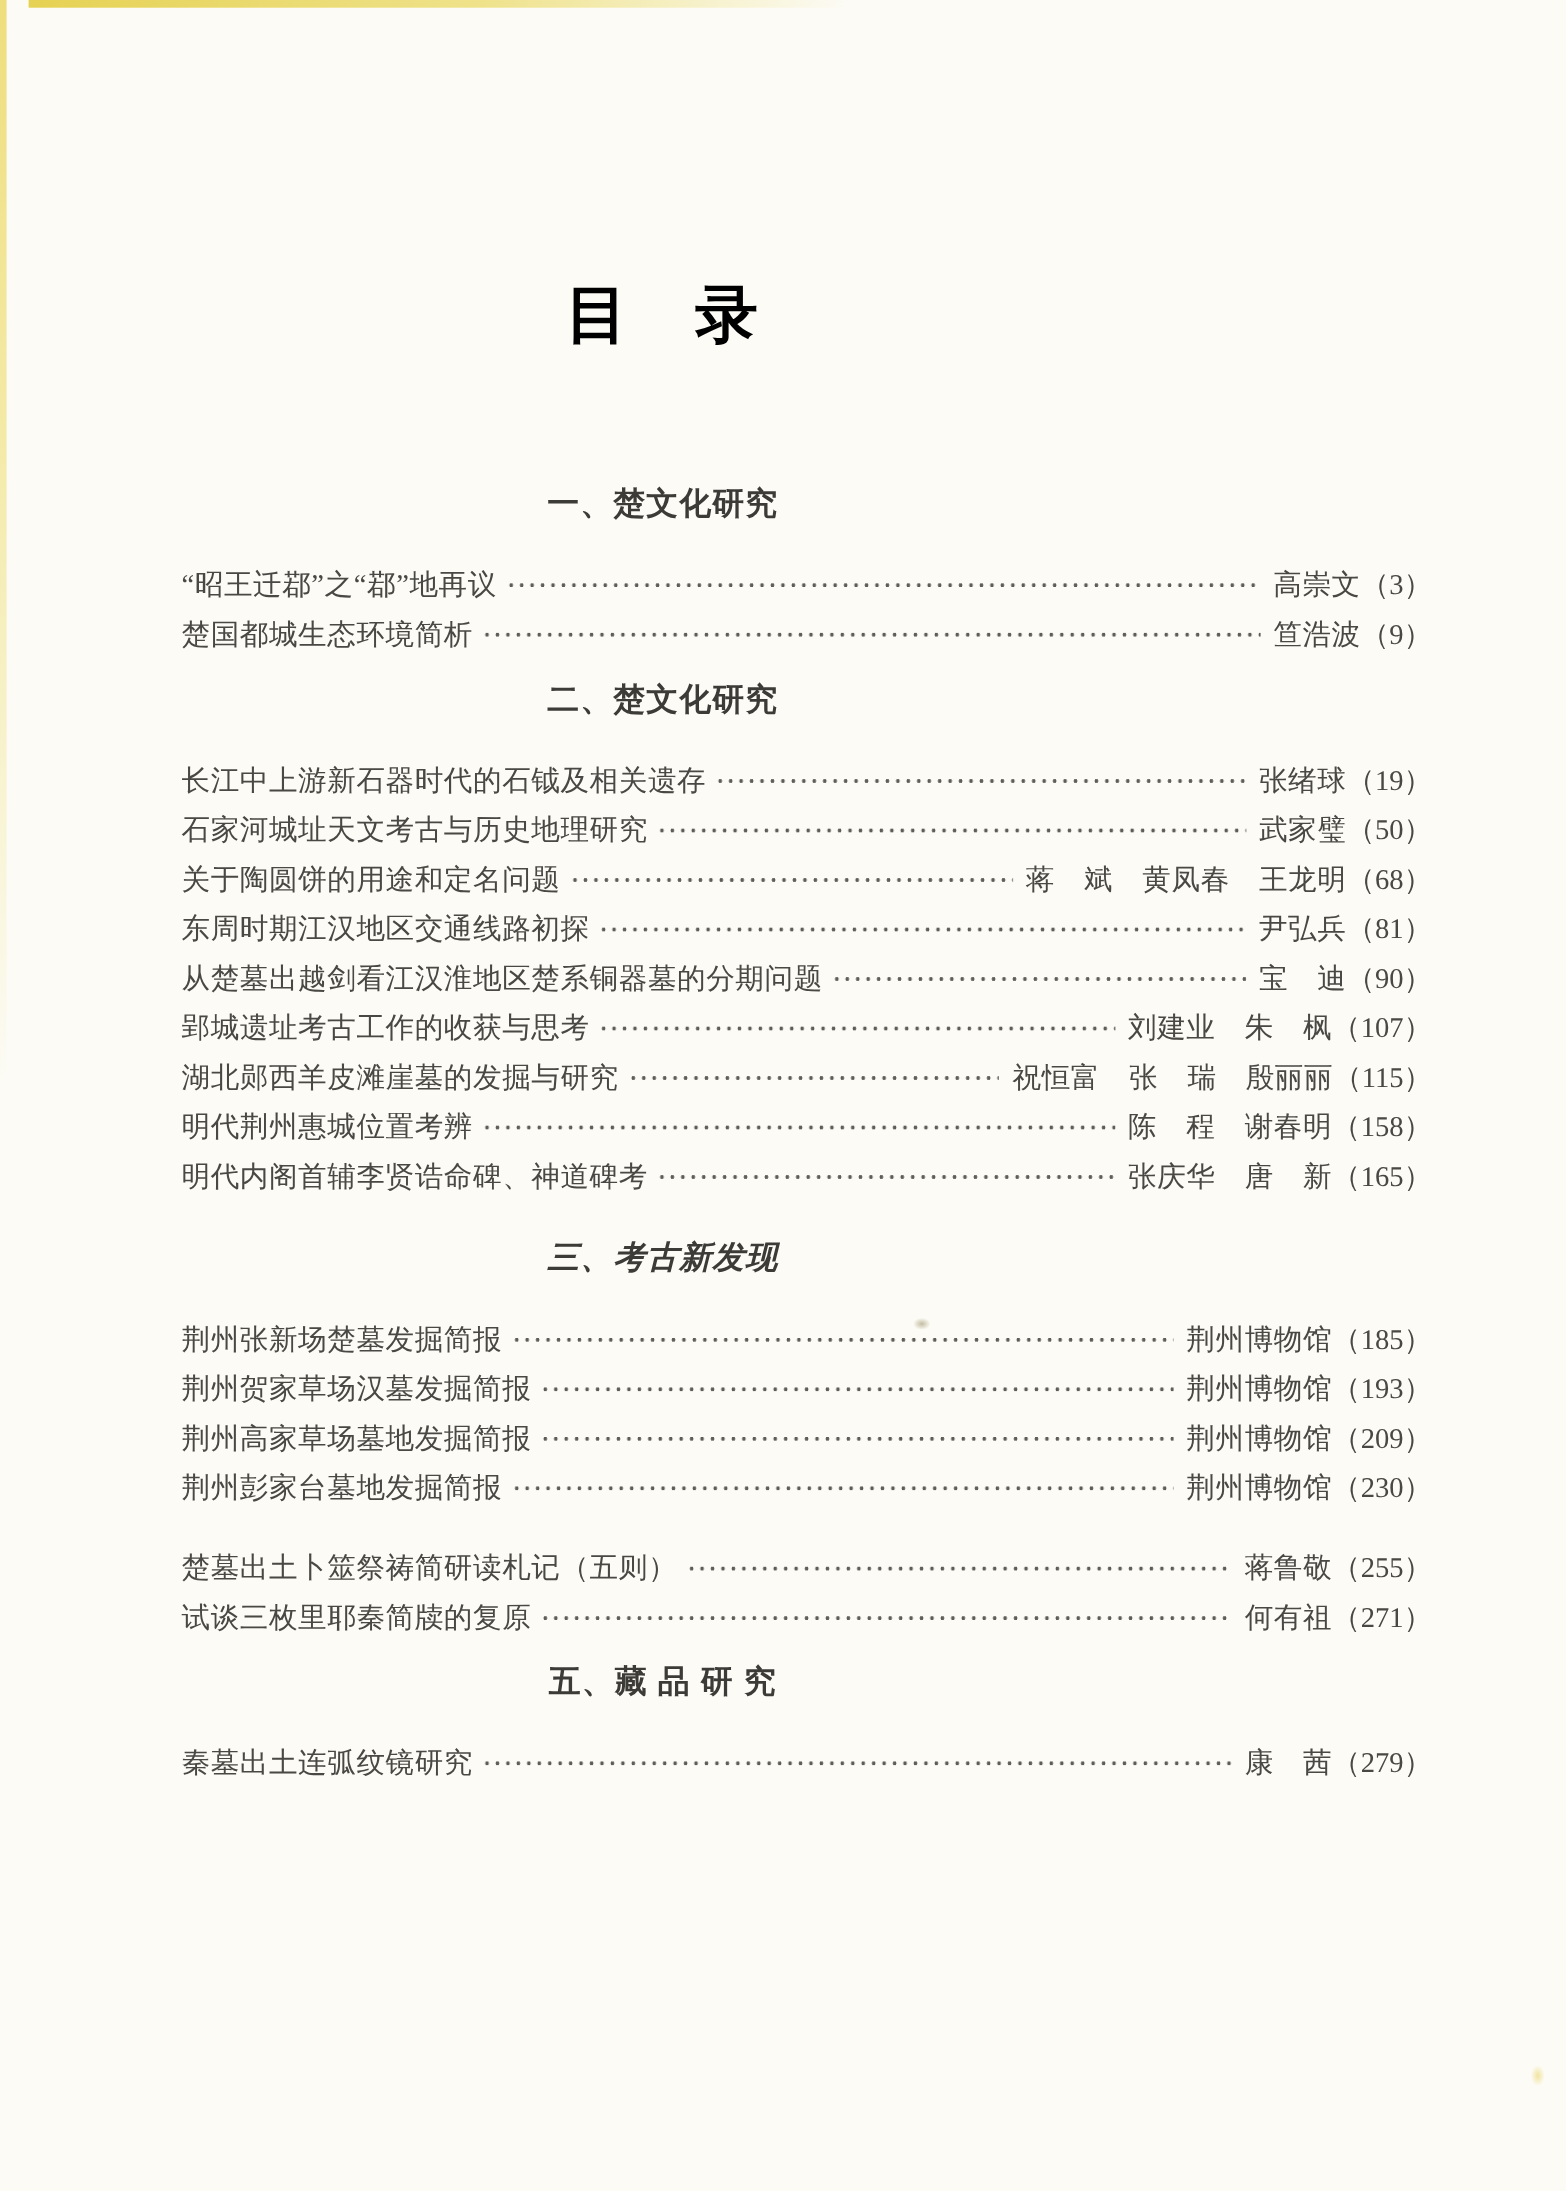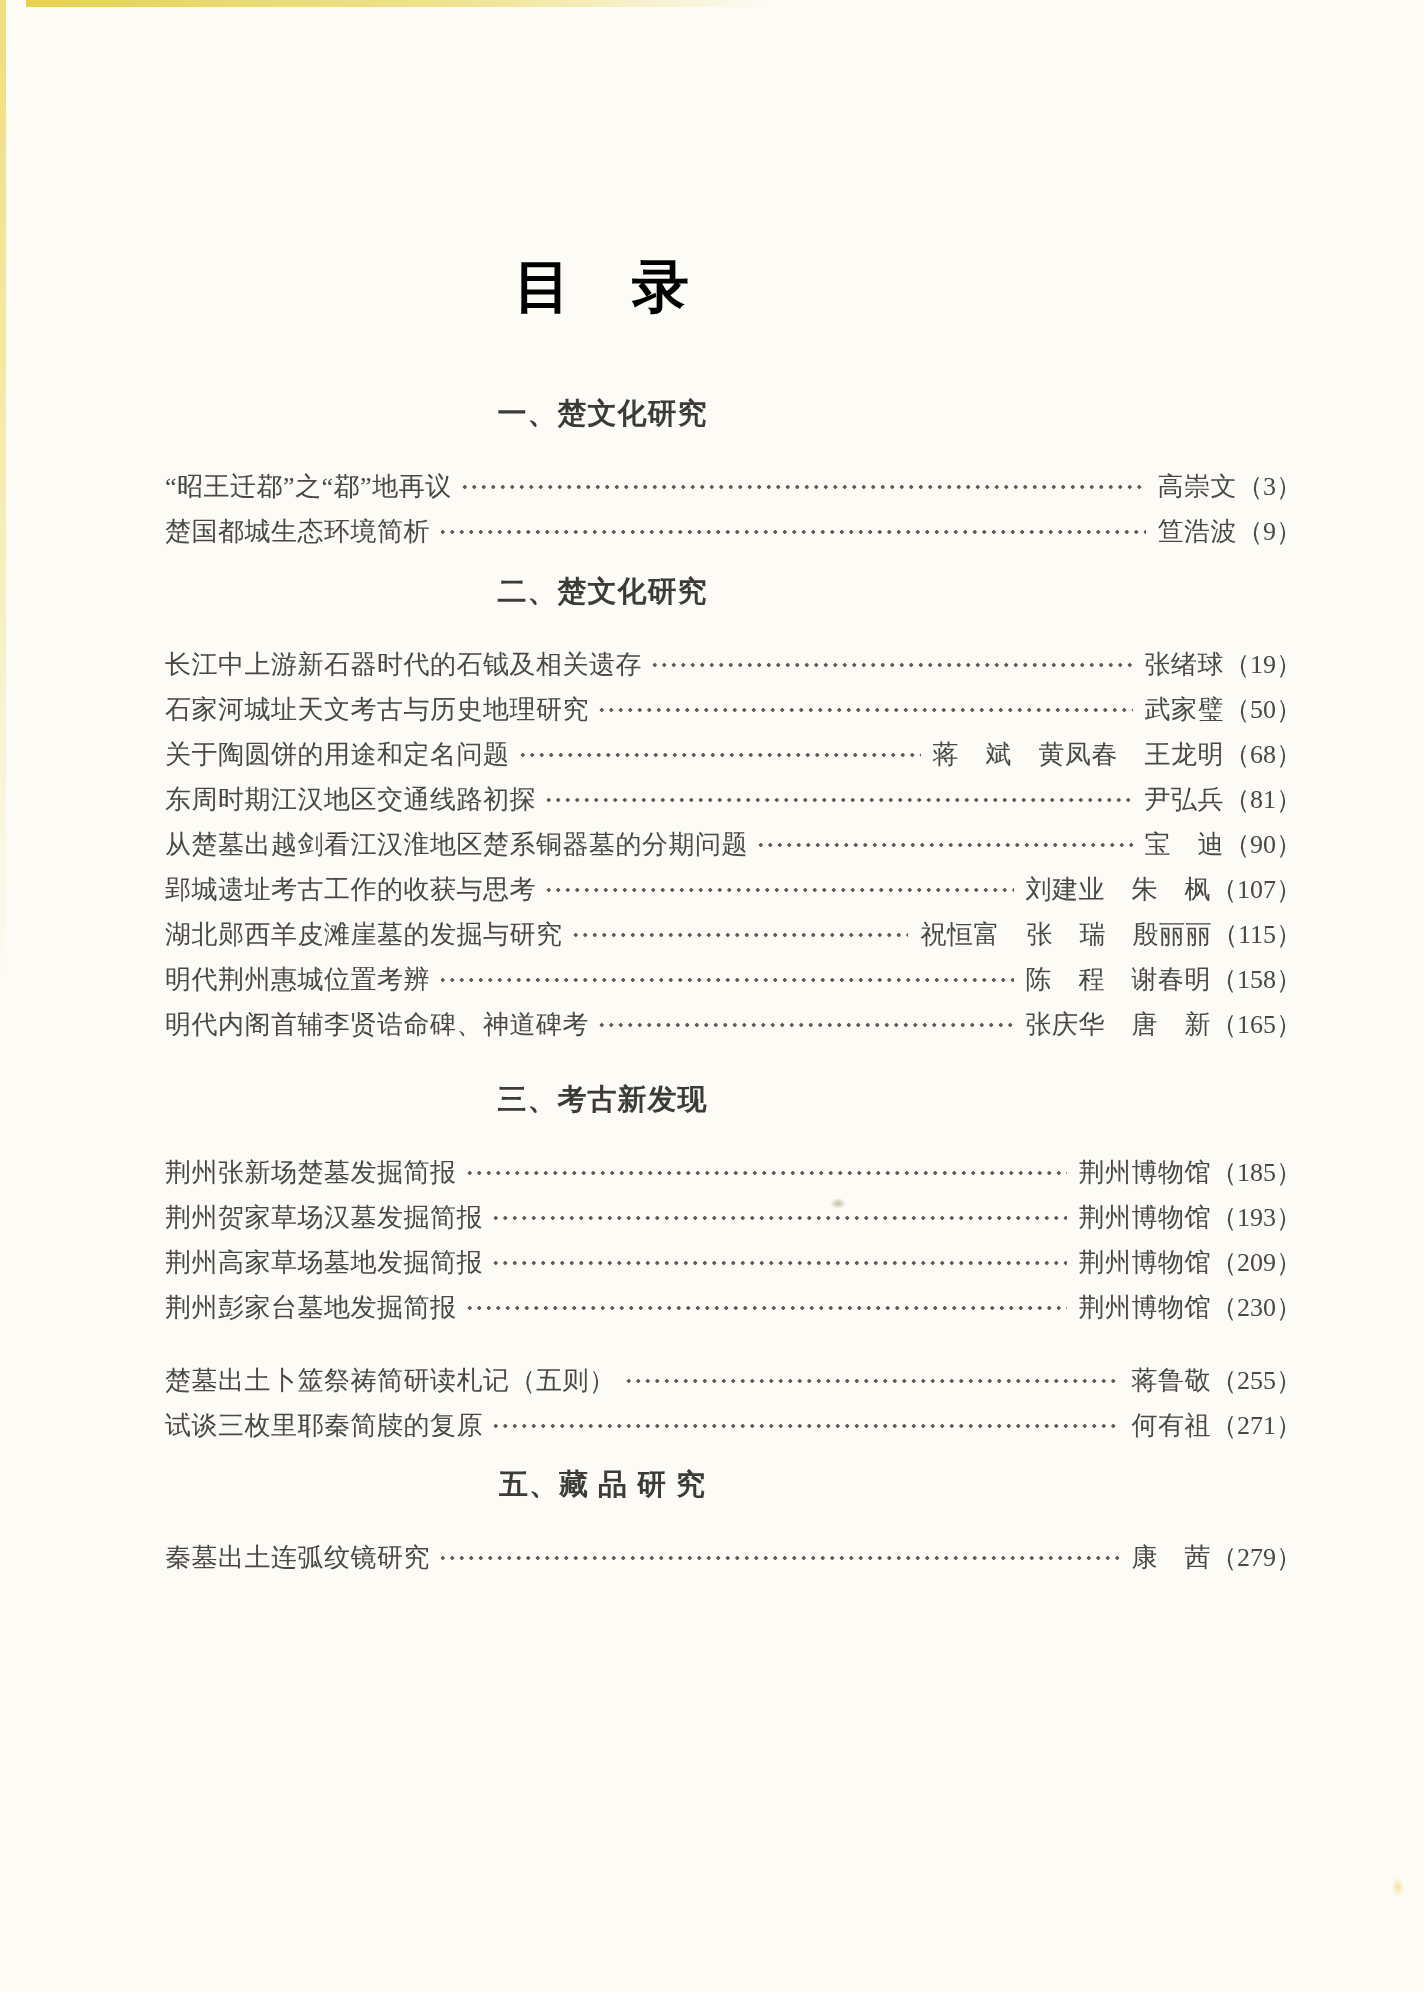--- a/index.html
+++ b/index.html
@@ -34,23 +34,23 @@
     height: 45px;
     line-height: 45px;
     margin: 24px 0 0 0;
     text-align: center;
     font-family: "Liberation Sans", "DejaVu Sans", sans-serif;
     font-weight: 700;
     font-size: 29px;
     letter-spacing: 1px;
     color: #3c3b38;
   }
-  .toc-section:nth-of-type(1) .section-heading { margin-top: 69px; }
+  .toc-section:nth-of-type(1) .section-heading { margin-top: 114px; }
   .toc-section:nth-of-type(2) .section-heading { margin-top: 15px; }
-  .toc-section:nth-of-type(3) .section-heading { margin-top: 30px; }
+  .toc-section:nth-of-type(3) .section-heading { margin-top: 30px; font-style: italic; }
   .toc-section:nth-of-type(4) .section-heading { margin-top: 22px; }
   .toc-section:nth-of-type(5) .section-heading { margin-top: 14px; }
   .entries { margin-top: 28px; }
   .toc-entry {
     display: flex;
     align-items: center;
     height: 45px;
     font-size: 26px;
     white-space: nowrap;
   }

